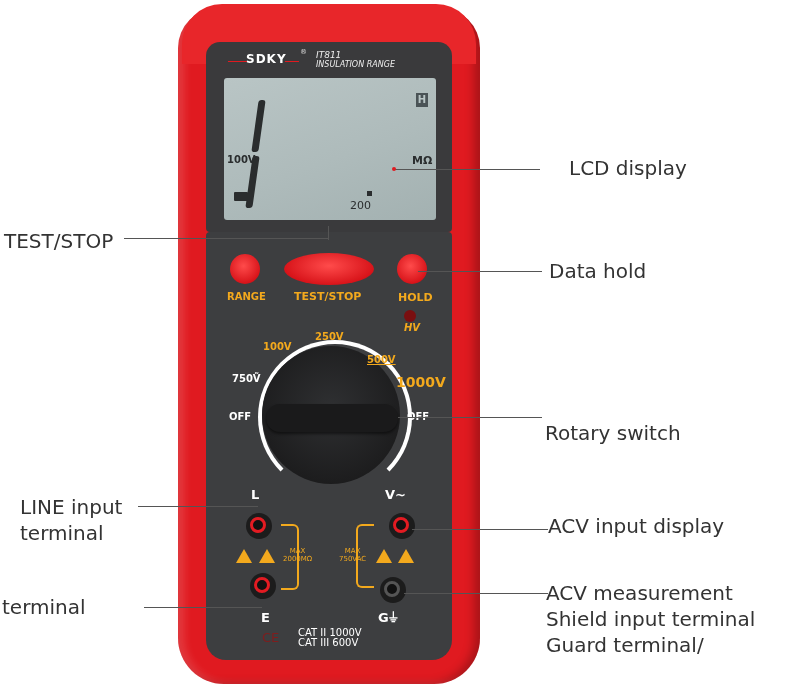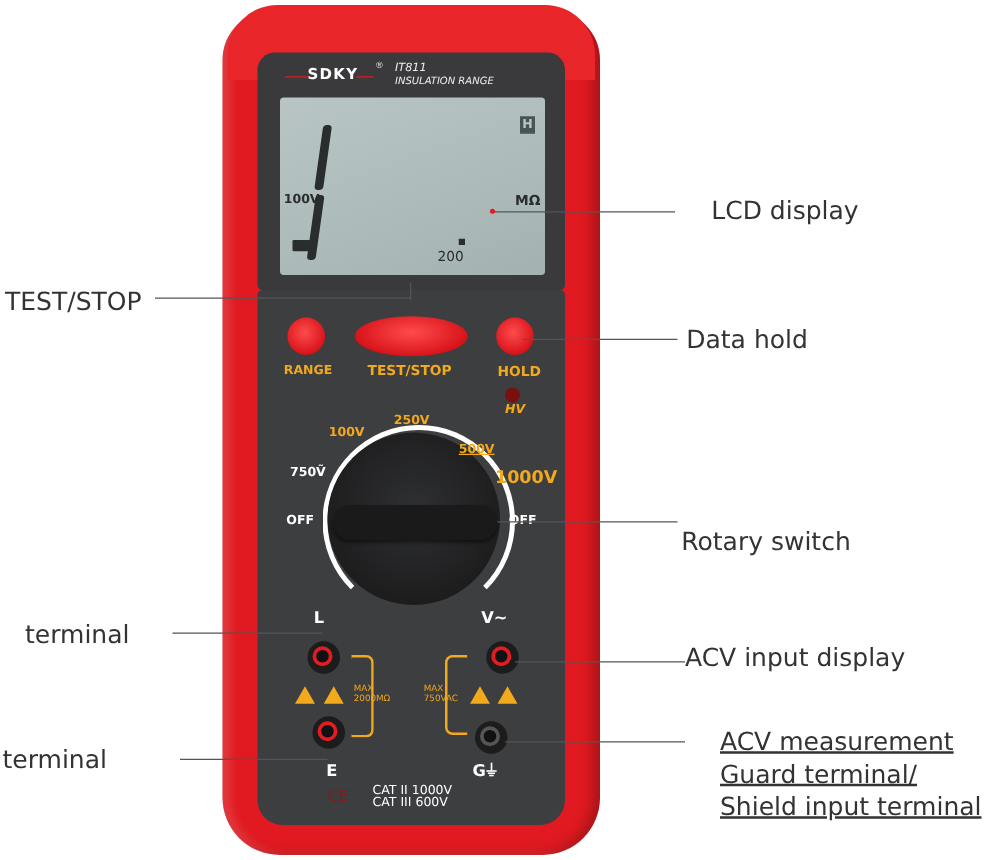--- a/index.html
+++ b/index.html
@@ -21,21 +21,21 @@
   .wlbl{position:absolute;color:#fff;font-weight:bold;font-size:10px;}
   .led{position:absolute;left:404px;top:310px;width:12px;height:12px;border-radius:50%;background:#7a0f10;}
   .ring{position:absolute;left:258px;top:340px;width:146px;height:146px;border-radius:50%;border:4px solid transparent;border-top-color:#fff;border-left-color:#fff;border-right-color:#fff;transform:rotate(0deg);}
   .knob{position:absolute;left:262px;top:346px;width:138px;height:138px;border-radius:50%;background:radial-gradient(circle at 50% 45%,#2f3032,#1c1c1d 75%);}
   .knob-bar{position:absolute;left:266px;top:404px;width:132px;height:28px;border-radius:14px;background:#1a1a1b;box-shadow:0 2px 3px rgba(0,0,0,.5);}
   .jack{position:absolute;width:26px;height:26px;border-radius:50%;background:#1c1c1c;}
   .jack::after{content:"";position:absolute;left:6px;top:6px;width:10px;height:10px;border-radius:50%;border:3px solid #e31b22;background:#111;box-sizing:content-box;transform:translate(-2px,-2px);}
   .jack.black::after{border-color:#555;}
   .bracket{position:absolute;border:2px solid #f3a91d;}
   .warn{position:absolute;width:0;height:0;border-left:8px solid transparent;border-right:8px solid transparent;border-bottom:14px solid #f3a91d;}
-  .small-or{position:absolute;color:#f3a91d;font-size:7px;line-height:8px;text-align:left;}
+  .small-or{position:absolute;color:#f3a91d;font-size:7px;line-height:8px;text-align:center;}
   .cat{position:absolute;left:298px;top:628px;color:#fff;font-size:10px;line-height:10px;}
   .ce{position:absolute;left:262px;top:630px;color:#7f1d1d;font-size:13px;}
   .callout{position:absolute;color:#333;font-size:20px;line-height:26px;font-family:"DejaVu Sans",sans-serif;}
   .leader{position:absolute;height:1px;background:#555;}
   .dot{position:absolute;width:4px;height:4px;border-radius:50%;background:#e01a20;}
 </style>
 </head>
 <body>
 
 <div>
@@ -125,30 +125,31 @@
 <div class="leader" style="left:124px;top:238px;width:205px;"></div>
 <div style="position:absolute;left:328px;top:226px;width:1px;height:14px;background:#555;"></div>
 
 <div class="leader" style="left:418px;top:271px;width:124px;"></div>
 <div class="callout" style="left:549px;top:258px;">Data hold</div>
 
 <div class="leader" style="left:398px;top:417px;width:144px;"></div>
 <div class="callout" style="left:545px;top:404px;margin-top:16px;">Rotary switch</div>
 
 <div class="callout" style="left:20px;top:494px;">
+  <div>LINE input</div>
   <div>terminal</div>
 </div>
 <div class="leader" style="left:138px;top:506px;width:120px;"></div>
 
 <div class="leader" style="left:412px;top:529px;width:136px;"></div>
 <div class="callout" style="left:548px;top:513px;">ACV input display</div>
 
 <div class="callout" style="left:2px;top:594px;">
   <div>terminal</div>
 </div>
 <div class="leader" style="left:144px;top:607px;width:118px;"></div>
 
 <div class="leader" style="left:404px;top:593px;width:144px;"></div>
-<div class="callout" style="left:576px;top:580px;text-decoration:underline;">
+<div class="callout" style="left:546px;top:580px;">
   <div>ACV measurement</div>
+  <div>Shield input terminal</div>
   <div>Guard terminal/</div>
-  <div>Shield input terminal</div>
 </div>
 
 </body></html>

